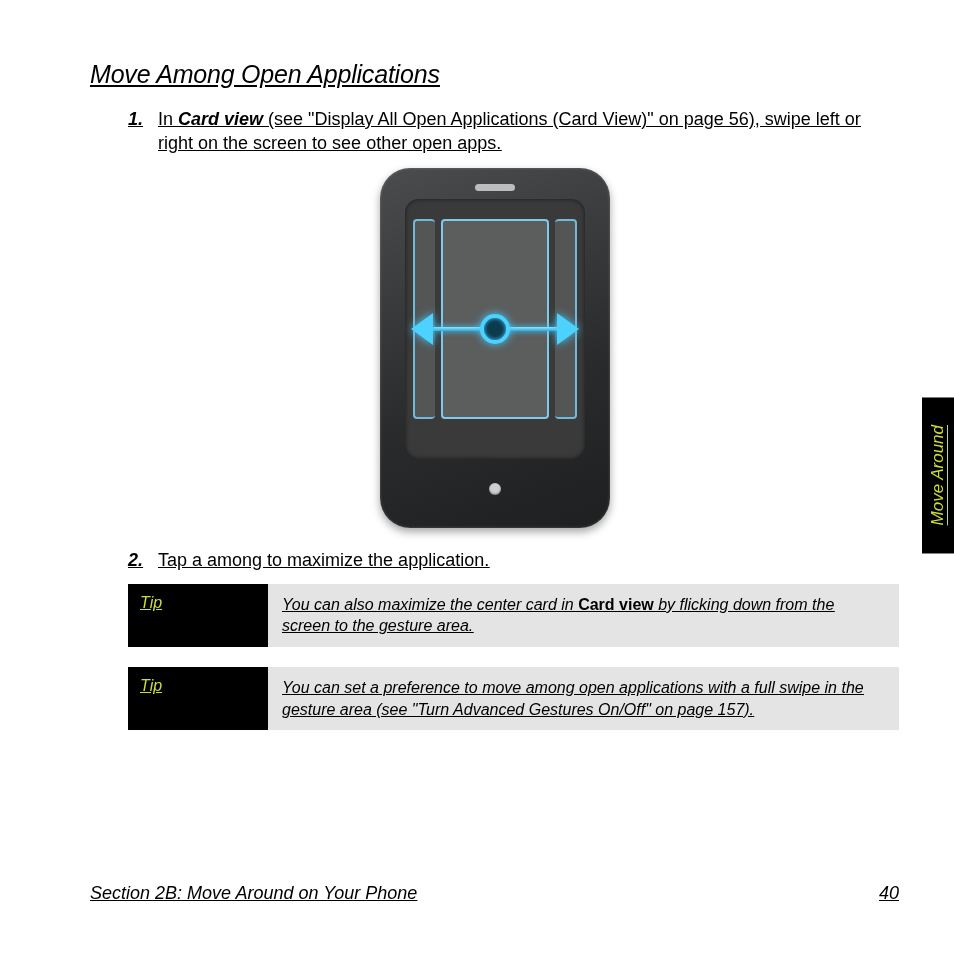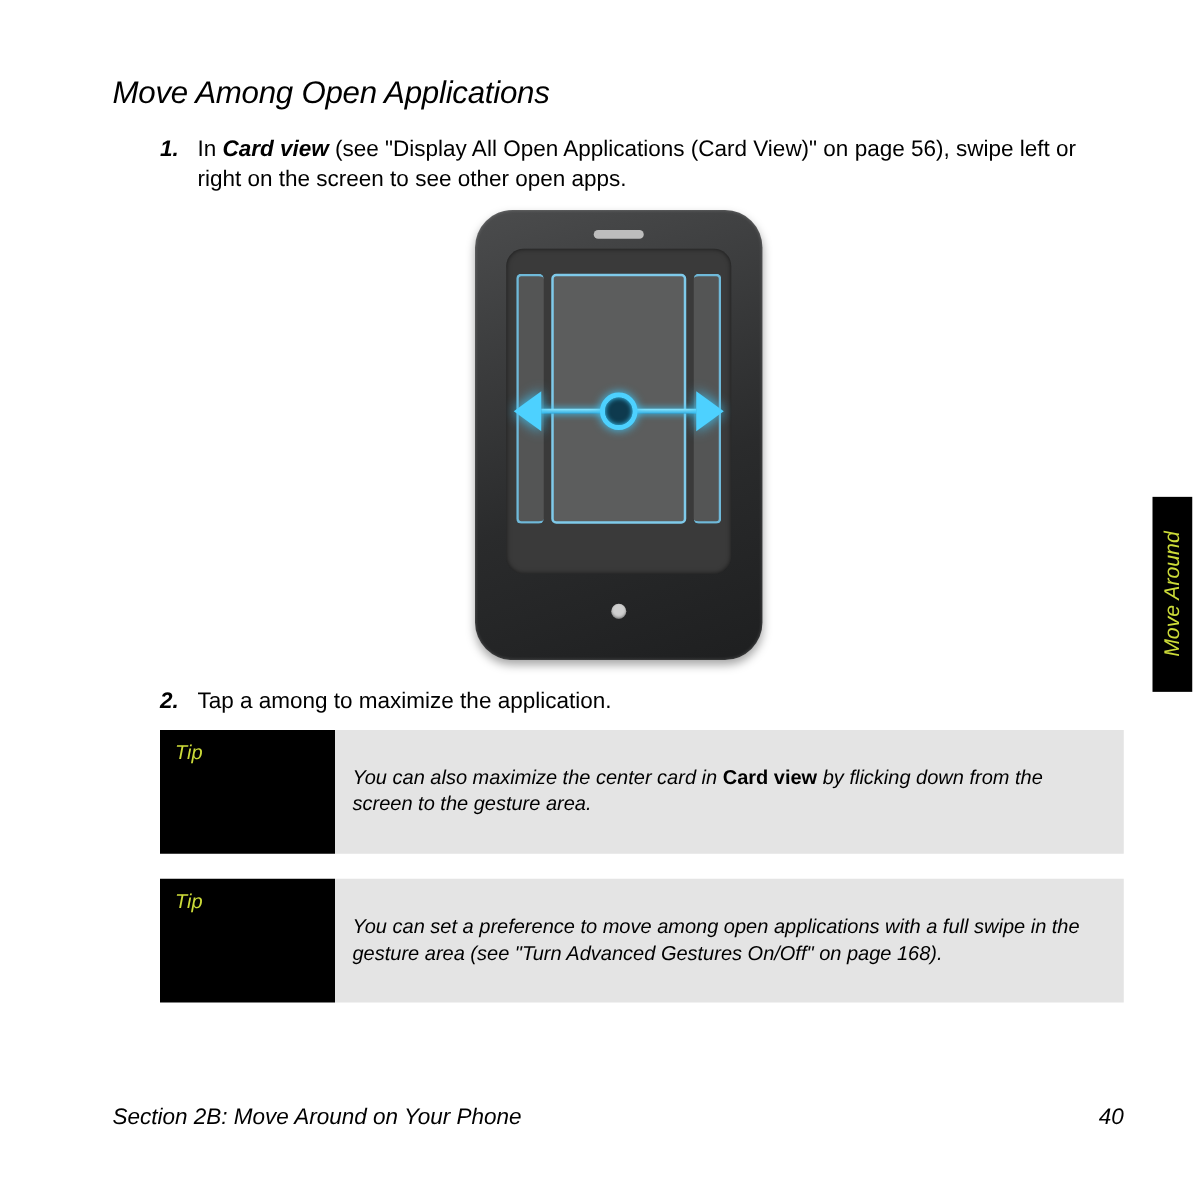--- a/index.html
+++ b/index.html
@@ -1,15 +1,15 @@
 <!DOCTYPE html>
 <html><head>
 <meta charset="utf-8">
 <style>
-  * { box-sizing: border-box; margin: 0; padding: 0; }
+  * { box-sizing: border-box; margin: 0; padding: 0; text-decoration: underline; }
   body {
     font-family: "Helvetica Neue", Helvetica, Arial, sans-serif;
     width: 954px;
     height: 954px;
     background: #fff;
     color: #000;
     position: relative;
     padding: 60px 55px 50px 90px;
   }
   .heading {
@@ -82,21 +82,21 @@
   }
 
   
   .tip-box { display:flex; margin:0 0 20px 38px; font-size:16px;border-radius:31px; }
   .tip-label {
     background:#000; color:#cddc39; font-style:italic;
     padding:10px 12px; min-width:140px;
   }
   .tip-body {
     flex:1; background:#e4e4e4; font-style:italic;
-    padding:28px 14px; line-height:1.35;
+    padding:10px 14px; line-height:1.35;
   }
   .tip-body .b { font-weight:bold; font-style:normal; }
 
   
   .side-tab {
     position:absolute; right:0; top:397px;
     background:#000; color:#cddc39;
     font-style:italic; font-size:17px;
     padding:28px 6px;
     writing-mode: vertical-rl; transform: rotate(180deg);
@@ -154,21 +154,21 @@
 <div class="tip-box">
   <div class="tip-label">Tip</div>
   <div class="tip-body">
     <span>You can also maximize the center card in </span><span class="b">Card view</span><span> by flicking down from the screen to the gesture area.</span>
   </div>
 </div>
 
 <div class="tip-box">
   <div class="tip-label">Tip</div>
   <div class="tip-body">
-    <span>You can set a preference to move among open applications with a full swipe in the gesture area (see "Turn Advanced Gestures On/Off" on page 168).</span>
+    <span>You can set a preference to move among open applications with a full swipe in the gesture area (see "Turn Advanced Gestures On/Off" on page 157).</span>
   </div>
 </div>
 
 <div class="side-tab">Move Around</div>
 
 <div class="footer">
   <span>Section 2B: Move Around on Your Phone</span>
   <span>40</span>
 </div>
 

